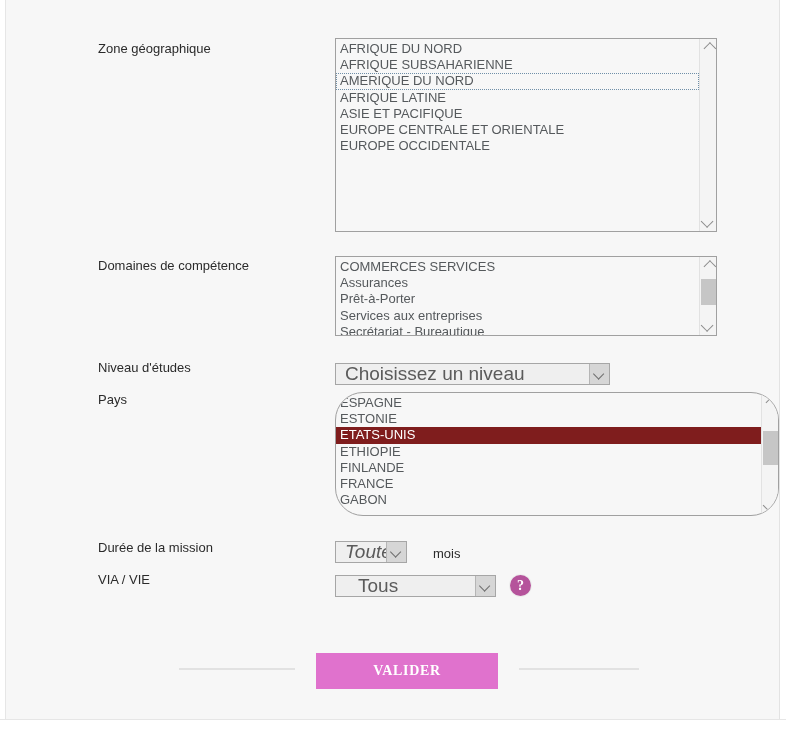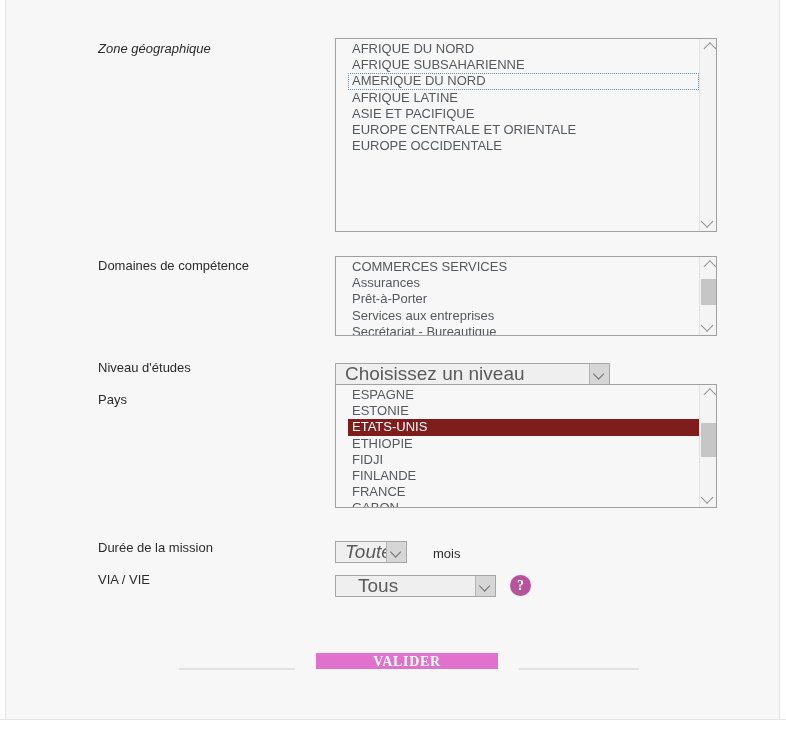--- a/index.html
+++ b/index.html
@@ -73,21 +73,20 @@
     background: #f7f7f7;
     border: 1px solid #a0a0a0;
     box-sizing: border-box;
     overflow: hidden;
   }
   .listbox .opts {
     position: absolute;
     left: 0; top: 0;
     right: 17px;
     padding: 2px 0 0 0;
-    margin-left: 12px;
   }
   .opt {
     font-size: 13px;
     line-height: 16.2px;
     color: #55595c;
     padding-left: 4px;
     white-space: nowrap;
     overflow: hidden;
     box-sizing: border-box;
   }
@@ -202,21 +201,21 @@
     background: #e2e2e2;
   }
   .rule.left  { left: 172px;  width: 116px; }
   .rule.right { left: 512px;  width: 120px; }
 
   .validate {
     position: absolute;
     left: 309px;
     top: 653px;
     width: 182px;
-    height: 16px;
+    height: 36px;
     background: #e072cd;
     border: none;
     color: #ffffff;
     font-family: "Liberation Serif", serif;
     font-weight: bold;
     font-size: 14px;
     letter-spacing: 0.7px;
     cursor: pointer;
   }
 </style>
@@ -224,21 +223,21 @@
 <body>
 
 <div id="page">
 
   <div class="frame-left"></div>
   <div class="frame-right"></div>
   <div class="frame-bottom"></div>
 
   <div class="form-area">
 
-    <div class="flabel" style="top:41px;font-style:italic;">Zone géographique</div>
+    <div class="flabel" style="top:41px;">Zone géographique</div>
 
     <div class="listbox" id="lb-zone" style="top:38px; width:382px; height:194px;">
       <div class="opts">
           <div class="opt">AFRIQUE DU NORD</div>
           <div class="opt">AFRIQUE SUBSAHARIENNE</div>
           <div class="opt focused">AMERIQUE DU NORD</div>
           <div class="opt">AFRIQUE LATINE</div>
           <div class="opt">ASIE ET PACIFIQUE</div>
           <div class="opt">EUROPE CENTRALE ET ORIENTALE</div>
           <div class="opt">EUROPE OCCIDENTALE</div>
@@ -278,27 +277,26 @@
 
     <div class="sel" style="left:328px; top:363px; width:275px;">
       <span class="sel-text">Choisissez un niveau</span>
       <span class="sel-btn">
           <span class="chev down"></span>
         </span>
     </div>
 
     <div class="flabel" style="top:392px;">Pays</div>
 
-    <div class="listbox" id="lb-pays" style="top:384px; width:382px; height:124px;">
+    <div class="listbox" id="lb-pays" style="top:392px; width:444px; height:124px;border-radius:28px;">
       <div class="opts">
           <div class="opt">ESPAGNE</div>
           <div class="opt">ESTONIE</div>
           <div class="opt selected">ETATS-UNIS</div>
           <div class="opt">ETHIOPIE</div>
-          <div class="opt">FIDJI</div>
           <div class="opt">FINLANDE</div>
           <div class="opt">FRANCE</div>
           <div class="opt">GABON</div>
         </div>
       <div class="sbar">
         <div class="arrow up">
             <span class="chev up"></span>
           </div>
         <div class="arrow down">
             <span class="chev down"></span>

